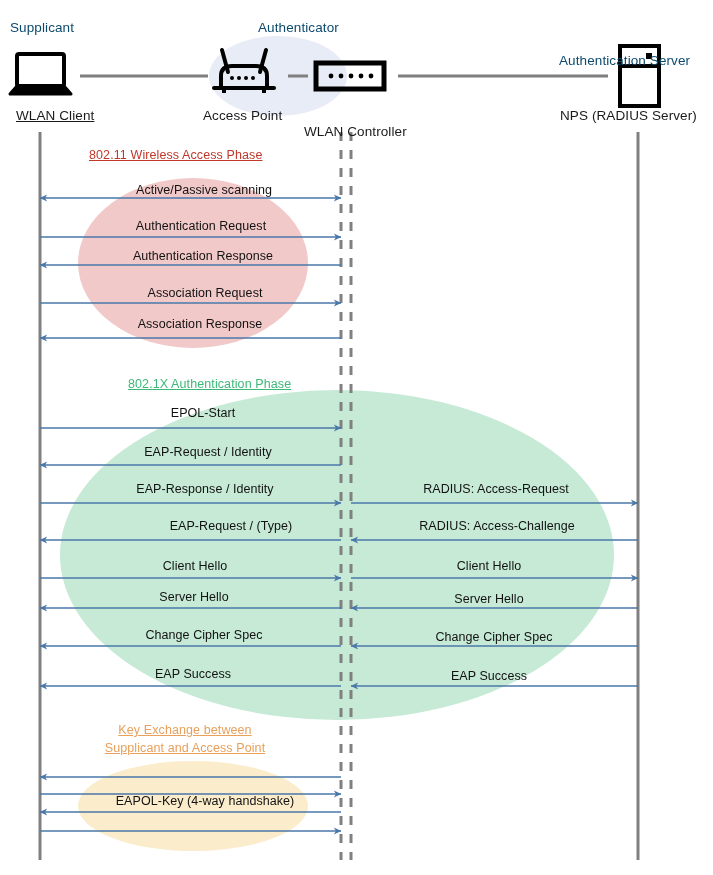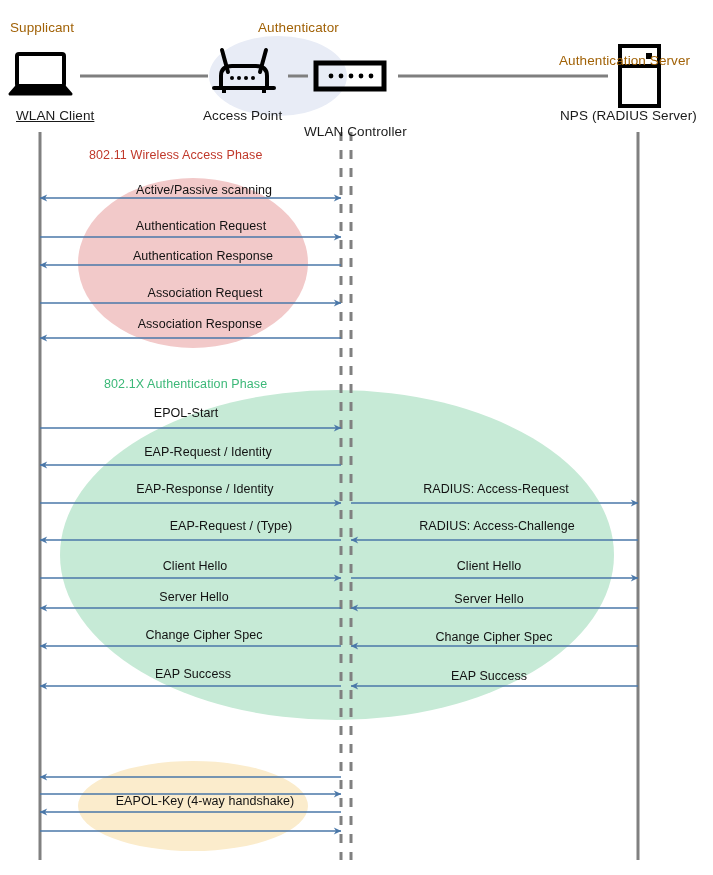--- a/index.html
+++ b/index.html
@@ -23,43 +23,44 @@
     left: 0;
     top: 0;
     width: 713px;
     height: 875px;
   }
 
   
   .role-label {
     position: absolute;
     font-size: 13.5px;
-    color: #a16207;
+    color: #0c4a6e;
     white-space: nowrap;
     letter-spacing: 0.1px;
     text-align: center;
   }
   .device-label {
     position: absolute;
     font-size: 13.5px;
     color: #1a1a1a;
     white-space: nowrap;
     letter-spacing: 0.1px;
   }
 
   
   .phase-title {
     position: absolute;
     font-size: 12.5px;
     white-space: nowrap;
     letter-spacing: 0.1px;
     font-weight: 400;
+    text-decoration: underline;
   }
   .phase-title.red   { color: #c0392b; }
-  .phase-title.green { color: #3cb878; }
+  .phase-title.green { color: #3cb878; margin-left: 24px; }
   .phase-title.orange{ color: #e8a05c; text-align: center; line-height: 18px; white-space: normal; }
 
   
   .msg-label {
     position: absolute;
     font-size: 12.5px;
     color: #121212;
     white-space: nowrap;
     letter-spacing: 0.05px;
     text-align: center;
@@ -171,28 +172,32 @@
 
   <div class="device-label" style="left:16px; top:108px;text-decoration:underline;">WLAN Client</div>
   <div class="device-label" style="left:203px; top:108px;">Access Point</div>
   <div class="device-label" style="left:304px; top:124px;">WLAN Controller</div>
   <div class="device-label" style="left:560px; top:108px;">NPS (RADIUS Server)</div>
 
   <div class="phase-title red" style="left:89px; top:148px;">802.11 Wireless Access Phase</div>
 
   <div class="phase-title green" style="left:104px; top:377px;">802.1X Authentication Phase</div>
 
+  <div class="phase-title orange" style="left:90px; top:721px; width:190px;">
+    <span>Key Exchange between</span><br>
+    <span>Supplicant and Access Point</span>
+  </div>
 
   <div class="msg-label" style="left:204px; top:183px;">Active/Passive scanning</div>
   <div class="msg-label" style="left:201px; top:219px;">Authentication Request</div>
   <div class="msg-label" style="left:203px; top:249px;">Authentication Response</div>
   <div class="msg-label" style="left:205px; top:286px;">Association Request</div>
   <div class="msg-label" style="left:200px; top:317px;">Association Response</div>
 
-  <div class="msg-label" style="left:186px; top:406px;">EPOL-Start</div>
+  <div class="msg-label" style="left:203px; top:406px;">EPOL-Start</div>
   <div class="msg-label" style="left:208px; top:445px;">EAP-Request / Identity</div>
   <div class="msg-label" style="left:205px; top:482px;">EAP-Response / Identity</div>
   <div class="msg-label" style="left:183px; top:519px;margin-left:48px;">EAP-Request / (Type)</div>
   <div class="msg-label" style="left:195px; top:559px;">Client Hello</div>
   <div class="msg-label" style="left:194px; top:590px;">Server Hello</div>
   <div class="msg-label" style="left:204px; top:628px;">Change Cipher Spec</div>
   <div class="msg-label" style="left:193px; top:667px;">EAP Success</div>
 
   <div class="msg-label" style="left:496px; top:482px;">RADIUS: Access-Request</div>
   <div class="msg-label" style="left:497px; top:519px;">RADIUS: Access-Challenge</div>

